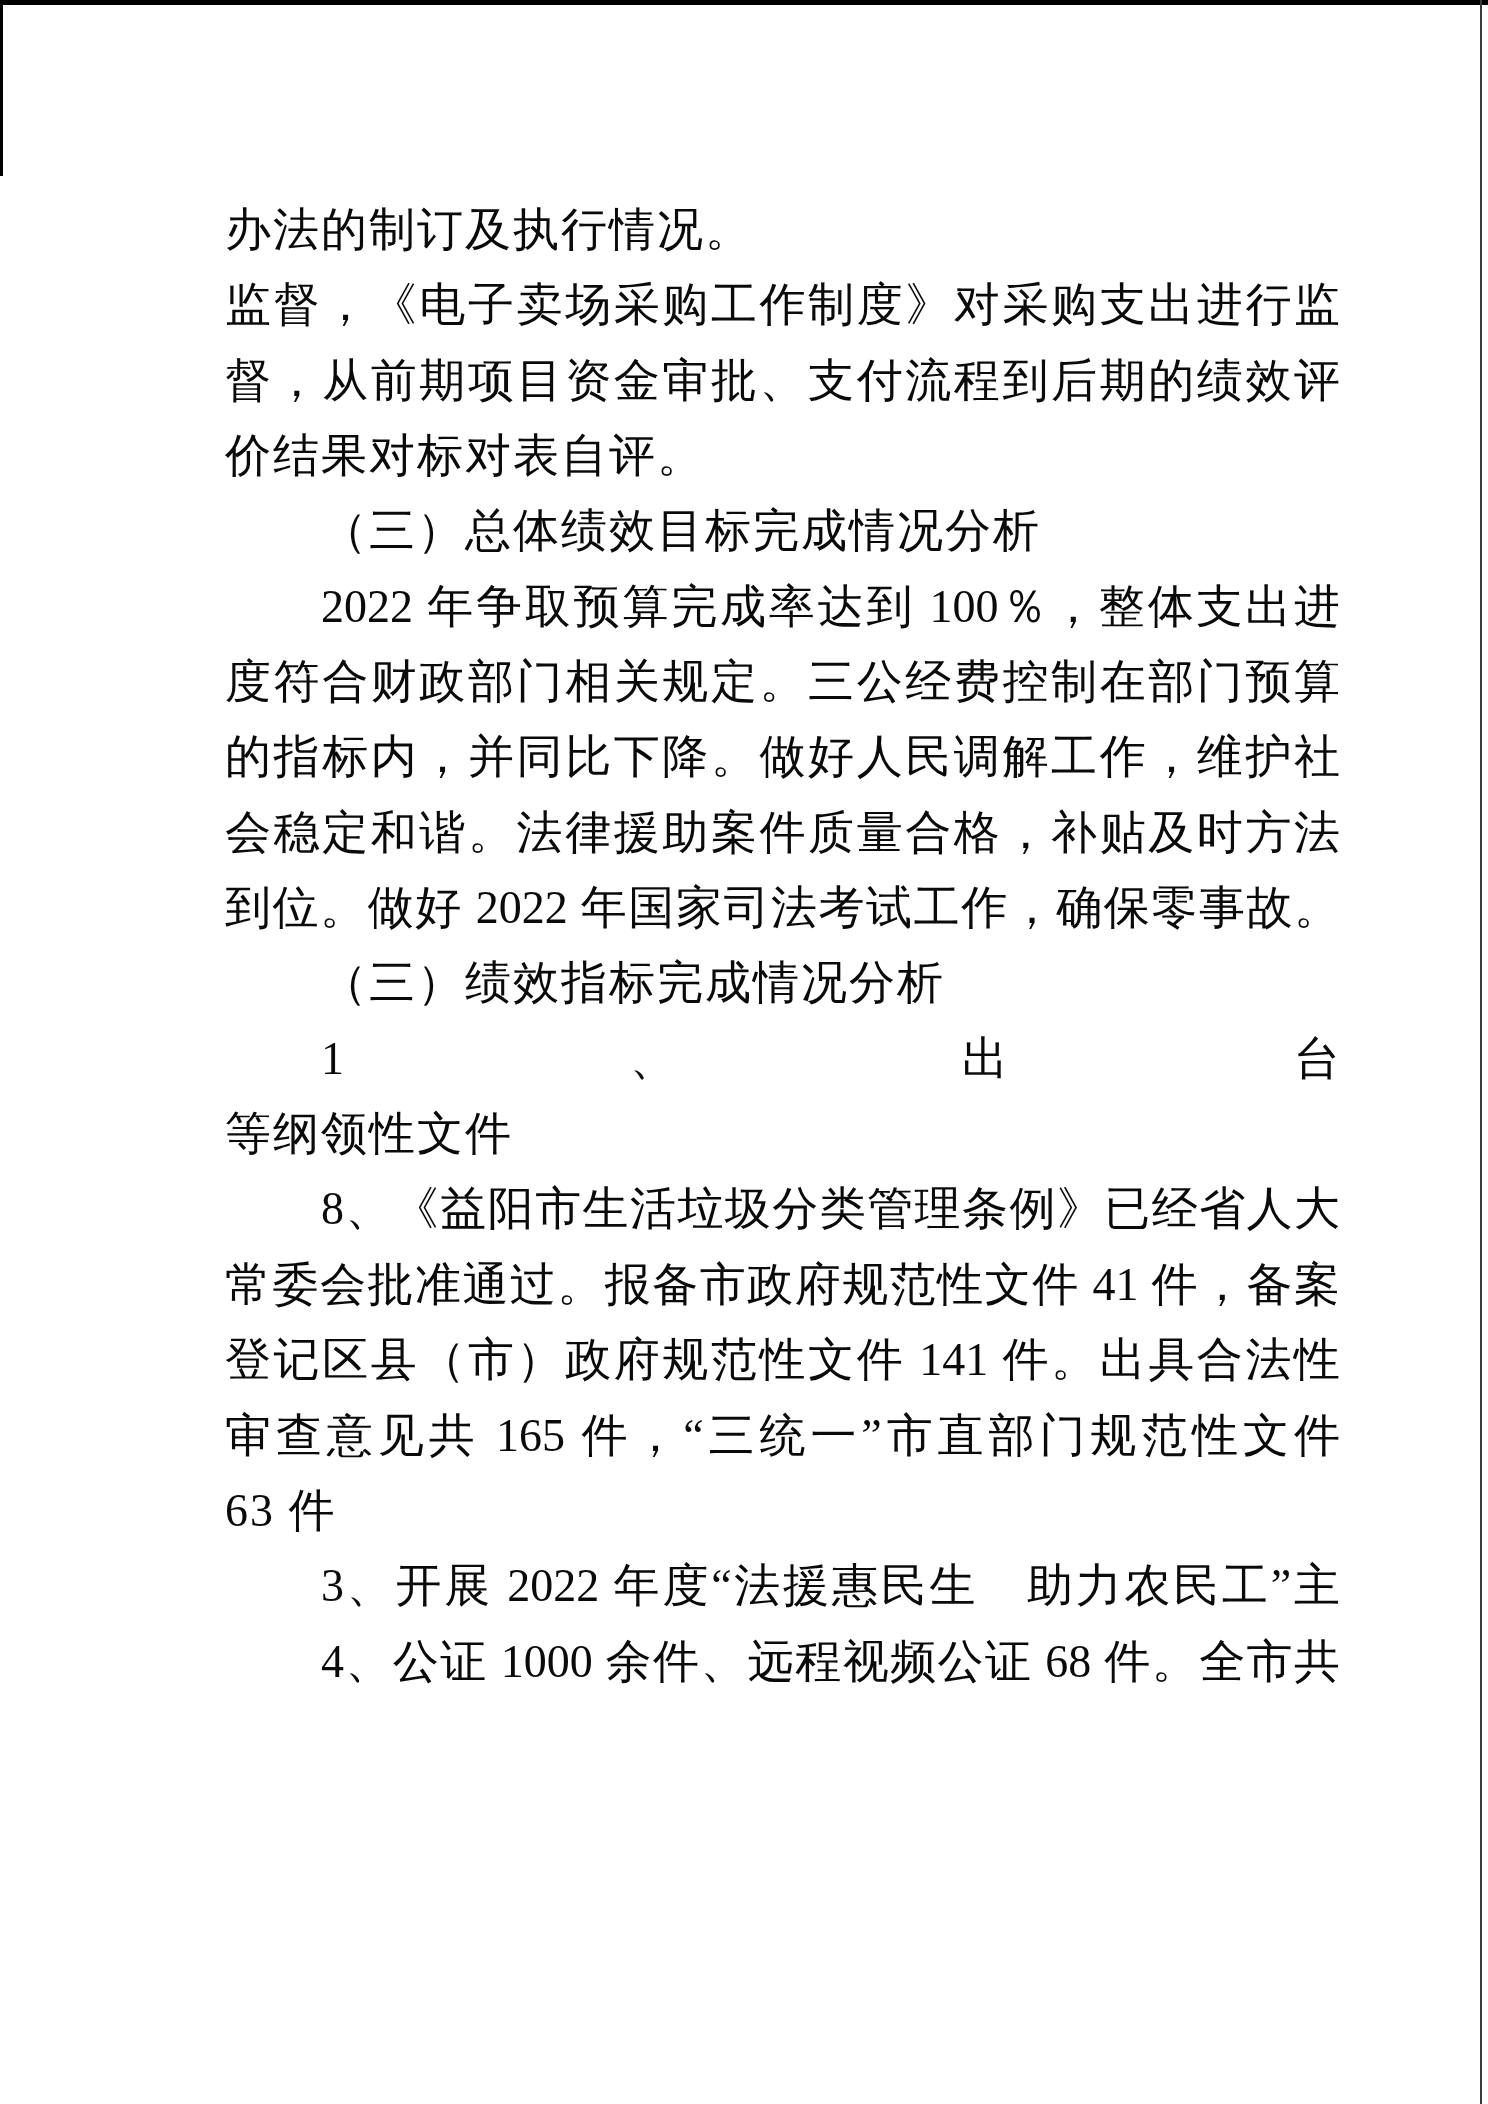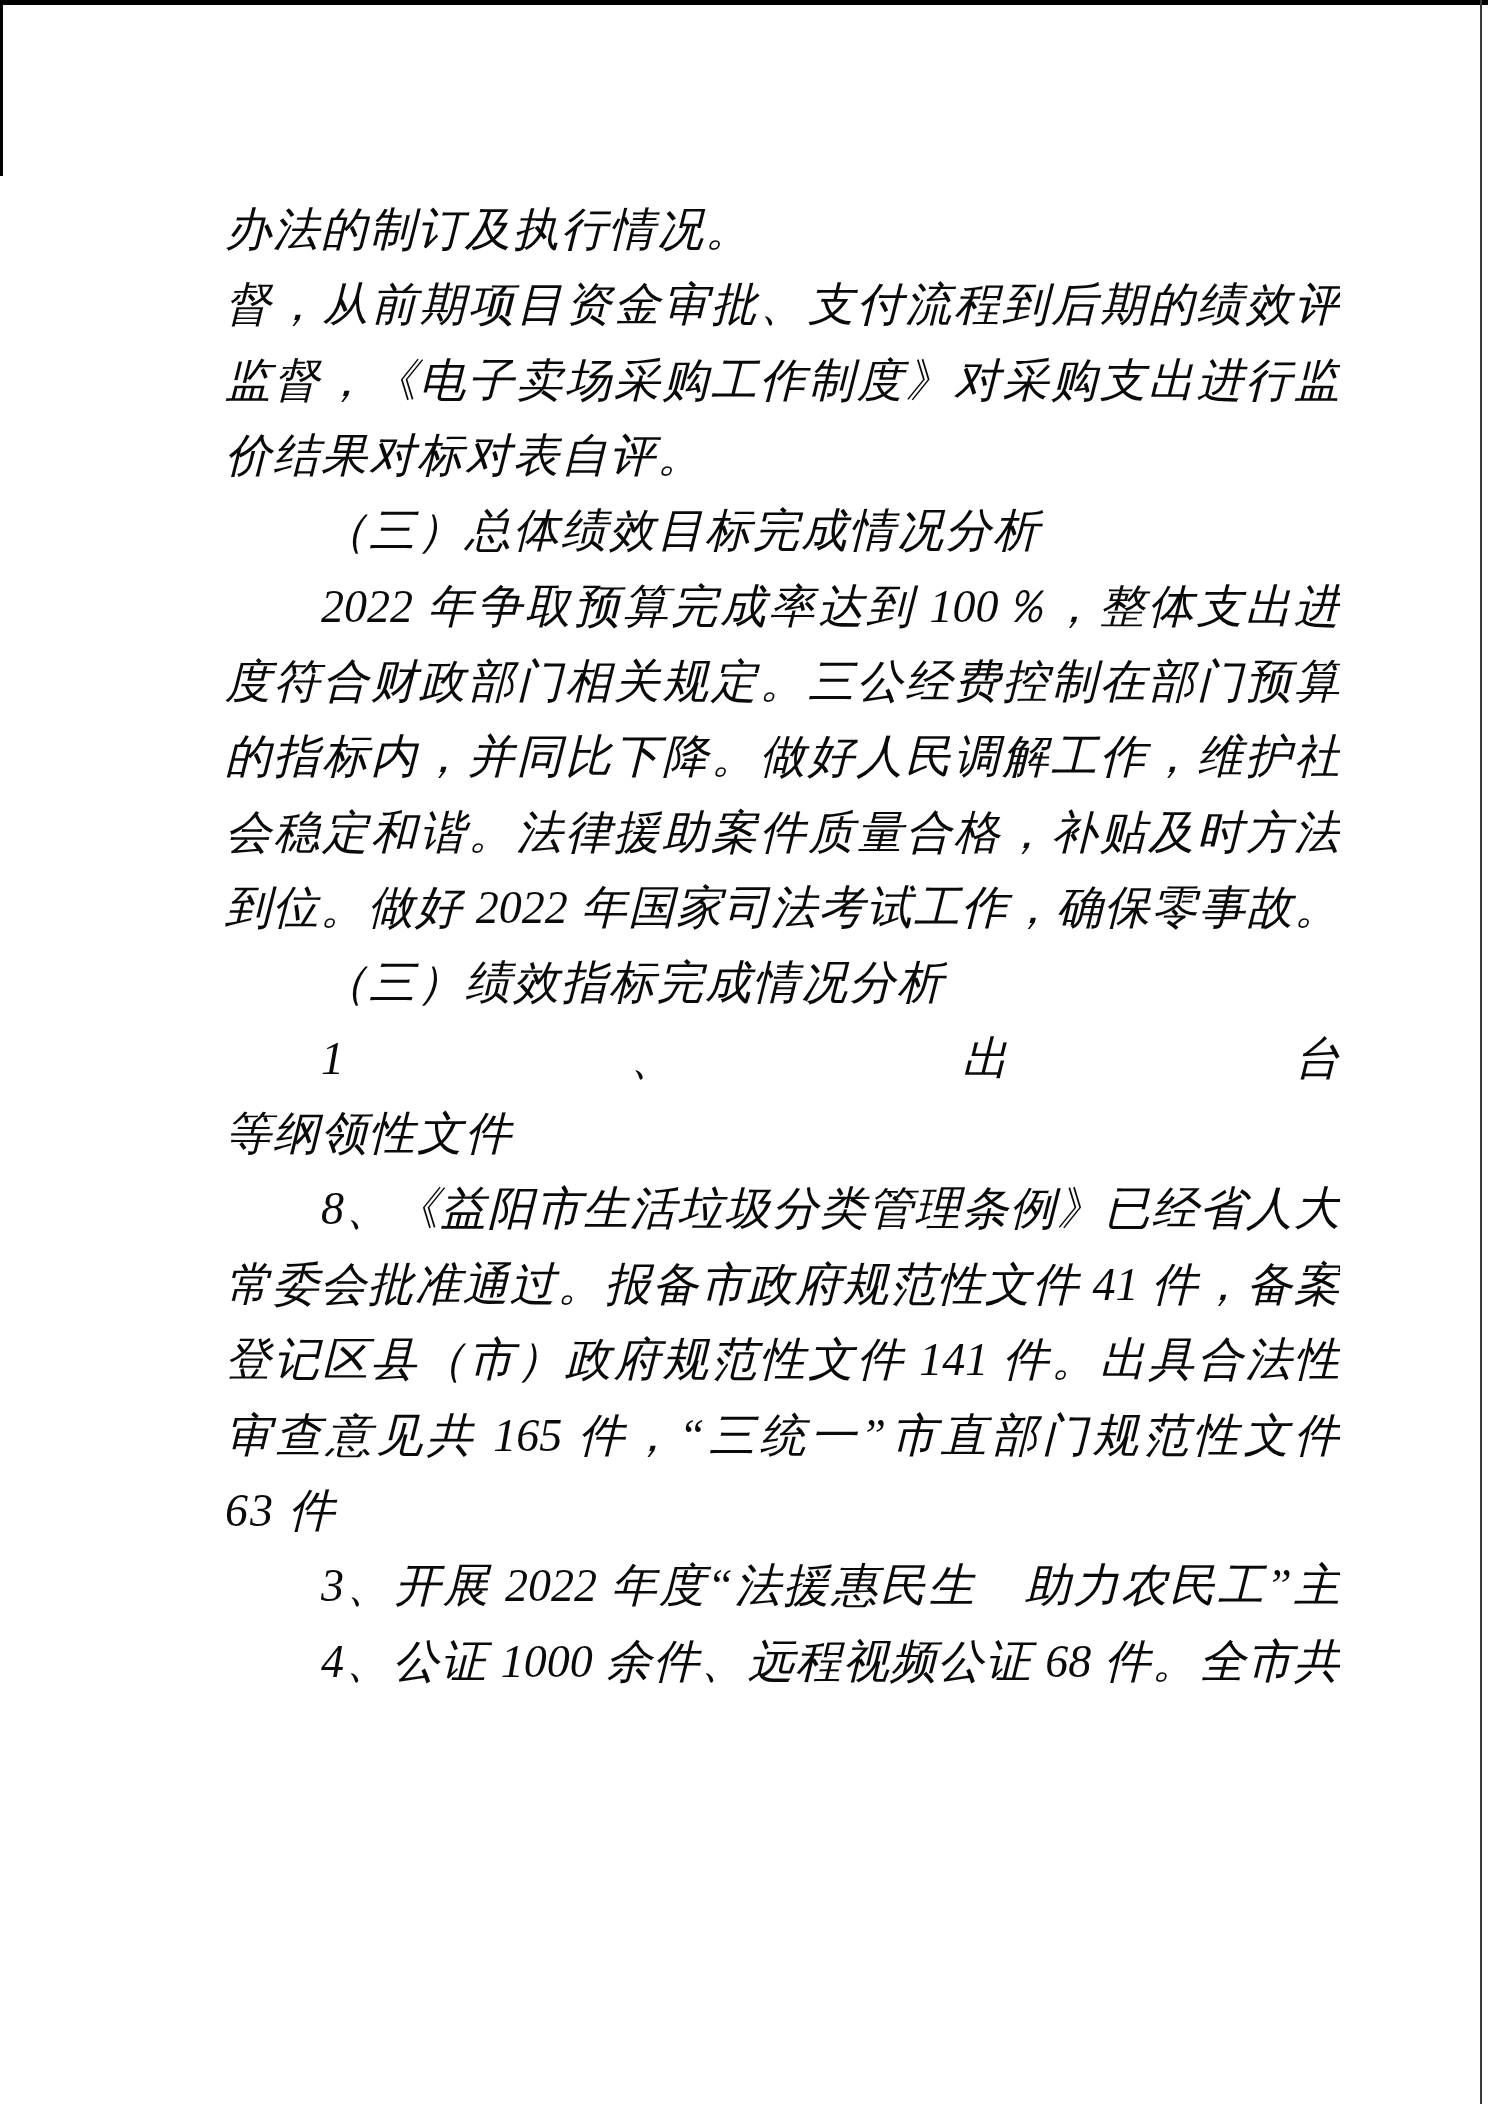--- a/index.html
+++ b/index.html
@@ -25,21 +25,20 @@
   .edge-left  { top: 0; left: 0; width: 3px;  height: 176px; }
   .edge-right { top: 0; left: 1480px; width: 2px; height: 2104px; background: var(--edge2, #3a3a3a); }
 
   
   .doc {
     position: absolute;
     left: 225px;
     top: 192px;
     width: 1115px;
     color: var(--ink, #0a0a0a);
-    font-style: italic;
   }
   .line {
     height: 75.35px;
     line-height: 75.35px;
     font-size: 46px;
     letter-spacing: 2px;
     white-space: nowrap;
     text-align: left;
   }
   .line.justify {
@@ -57,22 +56,22 @@
 </style>
 </head>
 <body>
 
 <div class="page">
   <div class="edge edge-top"></div>
   <div class="edge edge-left"></div>
   <div class="edge edge-right"></div>
   <div class="doc">
       <div class="line">办法的制订及执行情况。</div>
+      <div class="line justify">监督，《电子卖场采购工作制度》对采购支出进行监</div>
       <div class="line justify">督，从前期项目资金审批、支付流程到后期的绩效评</div>
-      <div class="line justify">监督，《电子卖场采购工作制度》对采购支出进行监</div>
       <div class="line">价结果对标对表自评。</div>
       <div class="line indent">（三）总体绩效目标完成情况分析</div>
       <div class="line justify indent">2022 年争取预算完成率达到 100％，整体支出进</div>
       <div class="line justify">度符合财政部门相关规定。三公经费控制在部门预算</div>
       <div class="line justify">的指标内，并同比下降。做好人民调解工作，维护社</div>
       <div class="line justify">会稳定和谐。法律援助案件质量合格，补贴及时方法</div>
       <div class="line justify">到位。做好 2022 年国家司法考试工作，确保零事故。</div>
       <div class="line indent">（三）绩效指标完成情况分析</div>
       <div class="line justify indent">1、出台《益阳市关于全面推进依法治市实施意见》</div>
       <div class="line">等纲领性文件</div>

